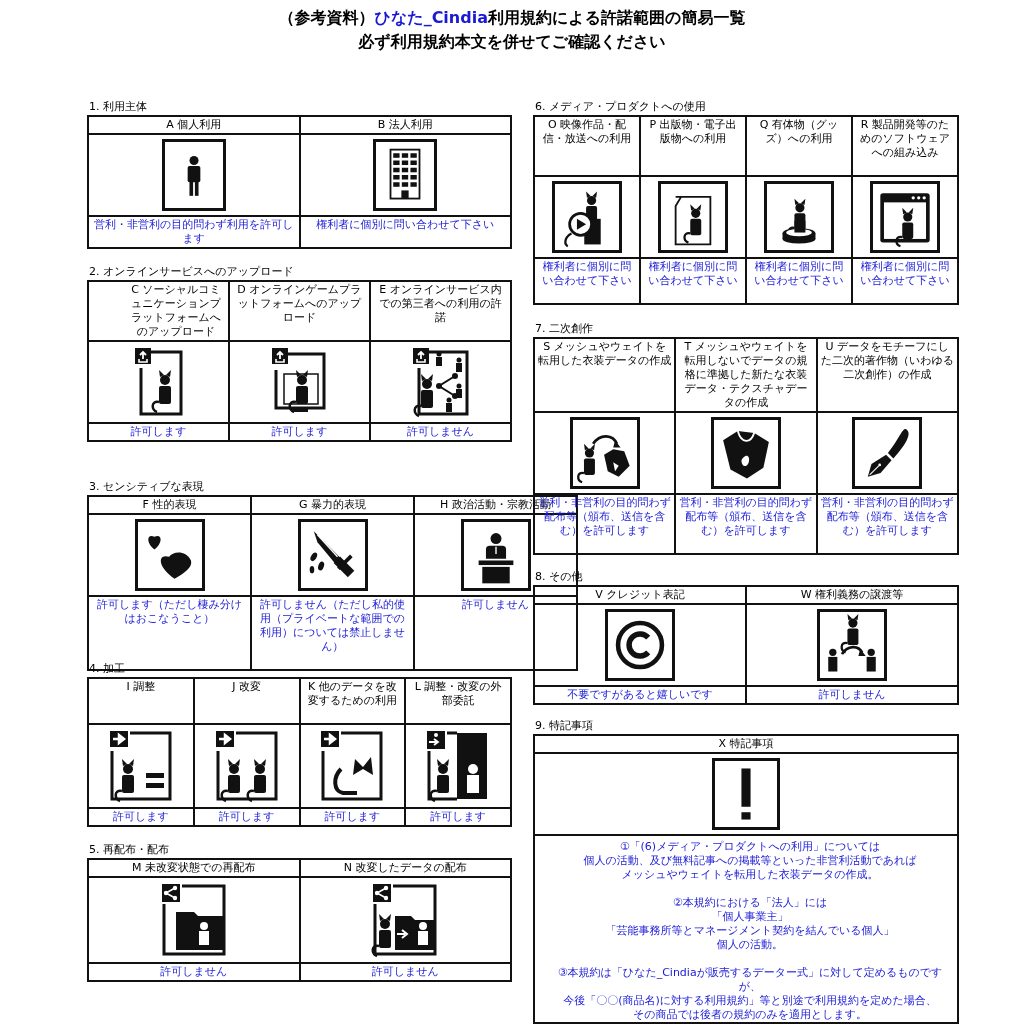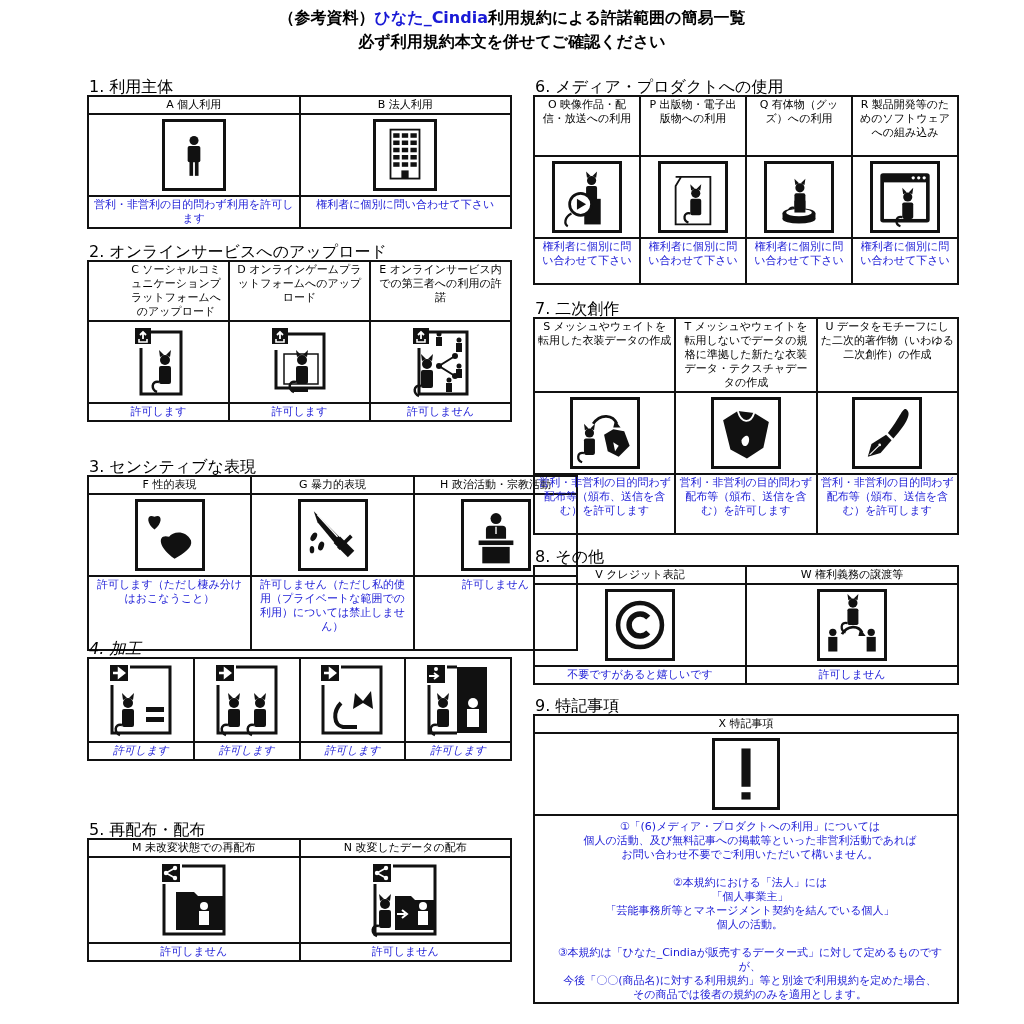--- a/index.html
+++ b/index.html
@@ -2,21 +2,21 @@
 <html><head>
 <meta charset="utf-8">
 <style>
   html, body { margin:0; padding:0; background:#ffffff; }
   body { width:1024px; height:1024px; position:relative; overflow:hidden;
          font-family:"DejaVu Sans", sans-serif; color:#000; }
   .title { position:absolute; left:0; top:6px; width:1024px; text-align:center;
            font-weight:bold; font-size:16px; line-height:24px; }
   .title .brand { color:#1a1ad6; }
   .section { position:absolute; }
-  .sec-label { font-size:16px; line-height:14px; height:15px; padding-left:2px; }
+  .sec-label { font-size:11px; line-height:14px; height:15px; padding-left:2px;margin-top:20px; }
   table.grid { border-collapse:collapse; width:100%; table-layout:fixed; }
   table.grid td { border:2px solid #111; text-align:center; vertical-align:top;
                   font-size:11px; line-height:14px; padding:1px 3px; }
   td.head { color:#000; }
   td.iconcell { vertical-align:middle !important; padding:4px 0 !important; }
   td.result { color:#1a1ad6; }
   .iconbox { display:inline-block; border:3px solid #111; background:#fff;
              position:relative; box-sizing:border-box; vertical-align:middle; }
   .iconbox svg { width:100%; height:100%; display:block; }
   .notes { color:#1a1ad6; font-size:11px; line-height:14px; text-align:center; }
@@ -195,24 +195,30 @@
     </tr>
     <tr>
       <td class="result" style="height:70px;">許可します（ただし棲み分けはおこなうこと）</td>
       <td class="result">許可しません（ただし私的使用（プライベートな範囲での利用）については禁止しません）</td>
       <td class="result">許可しません</td>
     </tr>
   </tbody>
     </table>
 </div>
 
-<div class="section" style="left:87px; top:642px; width:425px;font-style:italic;">
+<div class="section" style="left:87px; top:642px; width:425px;">
   <div class="sec-label">4. 加工</div>
   <table class="grid">
     <tbody>
+        <tr>
+      <td class="head" style="height:42px;">I 調整</td>
+      <td class="head">J 改変</td>
+      <td class="head">K 他のデータを改変するための利用</td>
+      <td class="head">L 調整・改変の外部委託</td>
+    </tr>
     <tr>
       <td class="iconcell"><span class="iconbox" style="width:66px;height:74px;border:none;">
         <svg viewBox="0 0 66 74">
                 <path d="M22,4 H62 V70 H4 V22" stroke="#111" stroke-width="3" fill="none"></path>
                 <use href="#arr" x="2" y="2"></use>
                 <use href="#cat" x="20" y="54"></use>
                 <rect x="38" y="44" width="18" height="5" fill="#111"></rect>
                 <rect x="38" y="54" width="18" height="5" fill="#111"></rect>
               </svg></span></td>
       <td class="iconcell"><span class="iconbox" style="width:66px;height:74px;border:none;">
@@ -432,21 +438,21 @@
       <svg viewBox="0 0 68 72">
                 <rect x="29" y="8" width="10" height="42" fill="#111"></rect>
                 <rect x="29" y="56" width="10" height="8" fill="#111"></rect>
               </svg></span></td>
         </tr>
     <tr>
           <td class="notes" style="padding:4px 4px 0 12px;">
       <p>
         <span>①「(6)メディア・プロダクトへの利用」については</span><br>
         <span>個人の活動、及び無料記事への掲載等といった非営利活動であれば</span><br>
-        <span>お問い合わせ不要でご利用いただいて構いません。</span>
+        <span>メッシュやウェイトを転用した衣装データの作成。</span>
       </p>
       <p>
         <span>②本規約における「法人」には</span><br>
         <span>「個人事業主」</span><br>
         <span>「芸能事務所等とマネージメント契約を結んでいる個人」</span><br>
         <span>個人の活動。</span>
       </p>
       <p style="margin-bottom:0;">
         <span>③本規約は「ひなた_Cindiaが販売するデーター式」に対して定めるものですが、</span><br>
         <span>今後「〇〇(商品名)に対する利用規約」等と別途で利用規約を定めた場合、</span><br>

